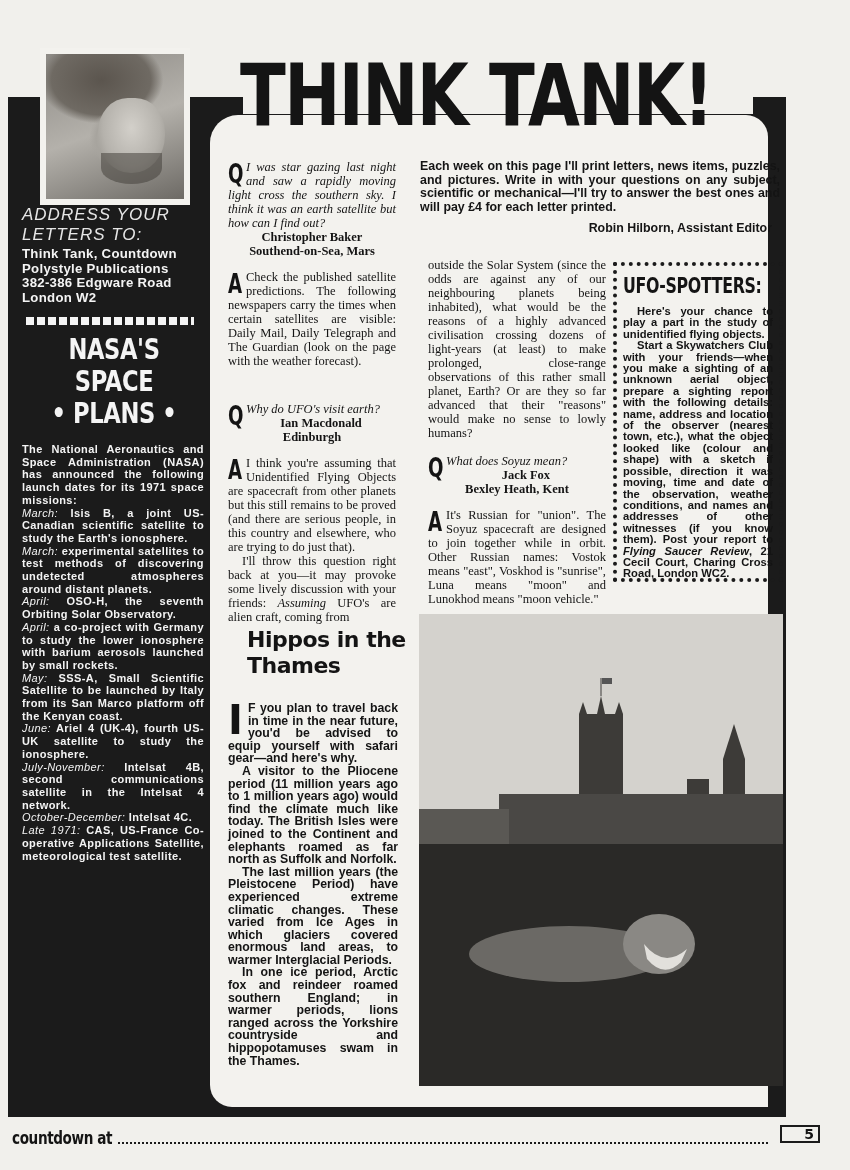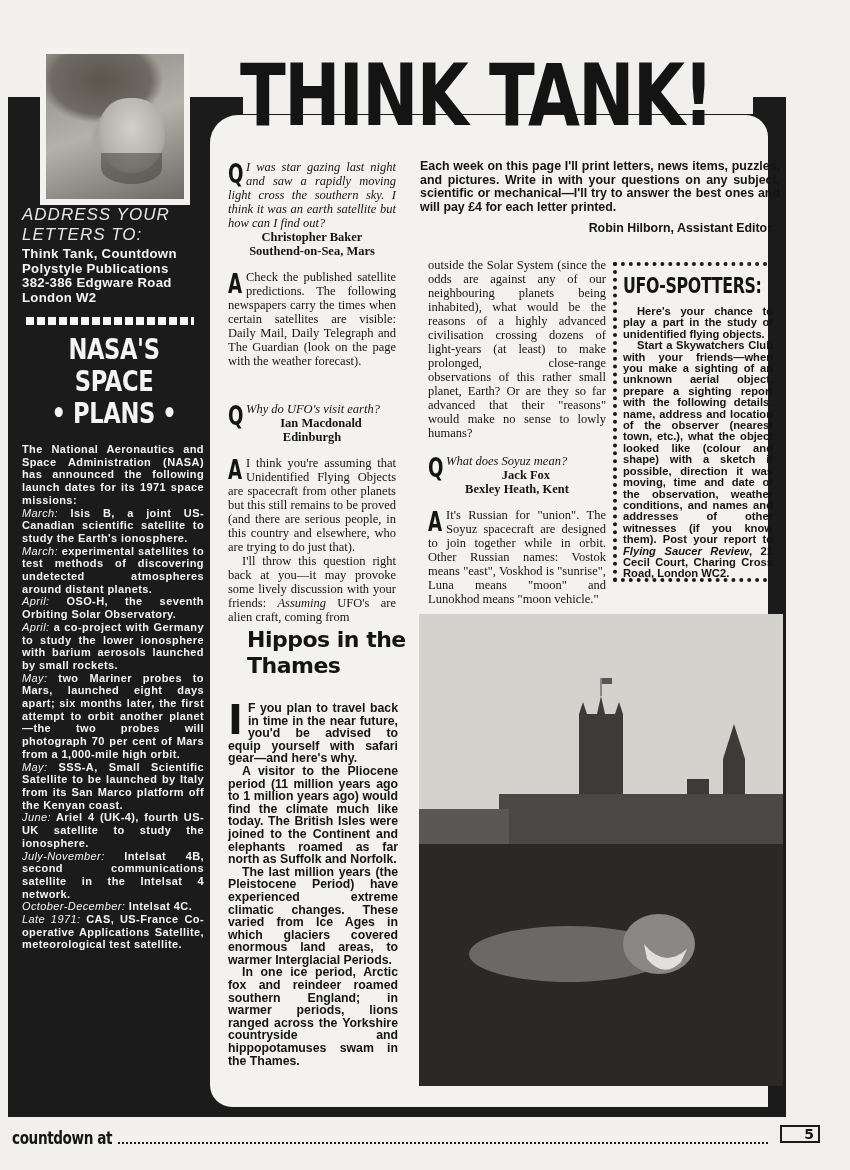--- a/index.html
+++ b/index.html
@@ -161,21 +161,20 @@
   <div class="dot-row"></div>
   <div class="nasa-title">NASA'S SPACE</div>
   <div class="nasa-title">• PLANS •</div>
   <div class="nasa-body">
     <p>The National Aeronautics and Space Administration (NASA) has announced the following launch dates for its 1971 space missions:</p>
     <div id="missions">
         <p><span class="m">March:</span> <span>Isis B, a joint US-Canadian scientific satellite to study the Earth's ionosphere.</span></p>
         <p><span class="m">March:</span> <span>experimental satellites to test methods of discovering undetected atmospheres around distant planets.</span></p>
         <p><span class="m">April:</span> <span>OSO-H, the seventh Orbiting Solar Observatory.</span></p>
         <p><span class="m">April:</span> <span>a co-project with Germany to study the lower ionosphere with barium aerosols launched by small rockets.</span></p>
-        <p><span class="m">May:</span> <span>two Mariner probes to Mars, launched eight days apart; six months later, the first attempt to orbit another planet—the two probes will photograph 70 per cent of Mars from a 1,000-mile high orbit.</span></p>
         <p><span class="m">May:</span> <span>SSS-A, Small Scientific Satellite to be launched by Italy from its San Marco platform off the Kenyan coast.</span></p>
         <p><span class="m">June:</span> <span>Ariel 4 (UK-4), fourth US-UK satellite to study the ionosphere.</span></p>
         <p><span class="m">July-November:</span> <span>Intelsat 4B, second communications satellite in the Intelsat 4 network.</span></p>
         <p><span class="m">October-December:</span> <span>Intelsat 4C.</span></p>
         <p><span class="m">Late 1971:</span> <span>CAS, US-France Co-operative Applications Satellite, meteorological test satellite.</span></p>
       </div>
   </div>
 </div>
 
 <div class="intro">

